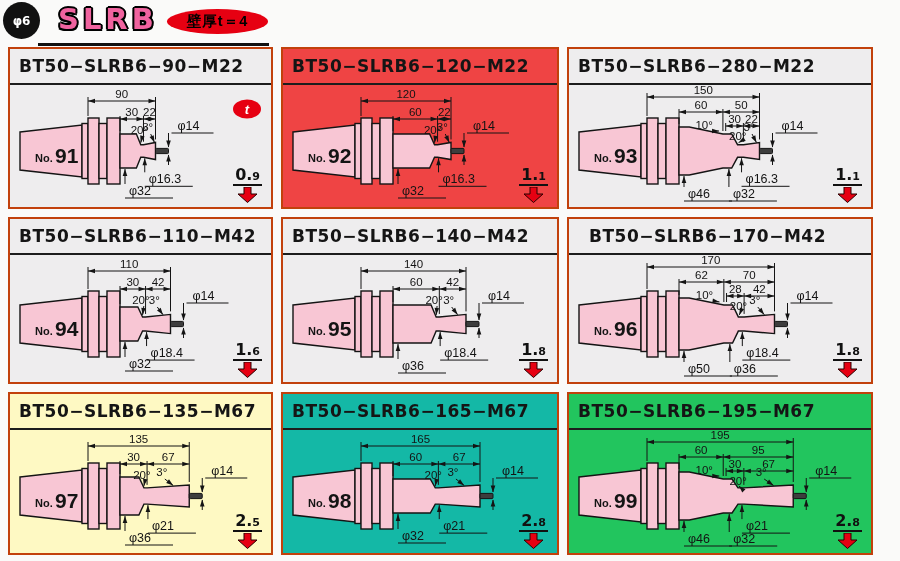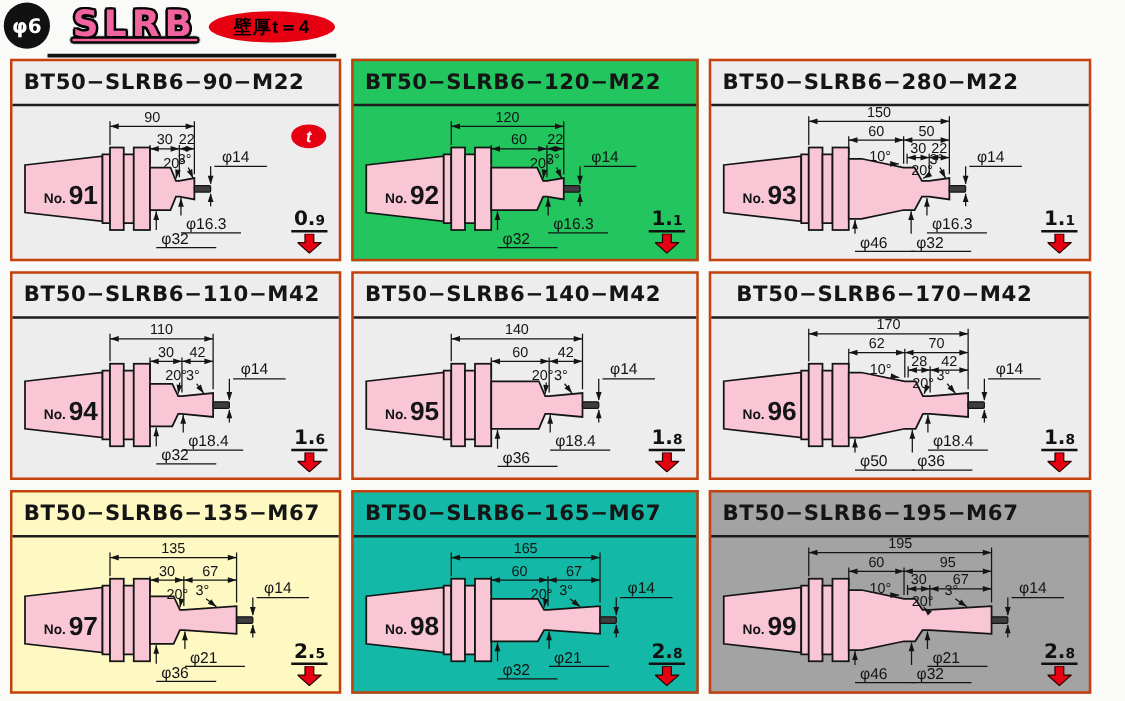--- a/index.html
+++ b/index.html
@@ -5,21 +5,21 @@
   html,body{margin:0;padding:0;}
   body{
     width:900px;height:561px;overflow:hidden;background:#fafaf9;
     font-family:"Liberation Sans",sans-serif;
   }
   
   .hdr{position:relative;height:47px;}
   .hcirc{
     position:absolute;left:3px;top:2px;width:37px;height:37px;border-radius:50%;
     background:#111;color:#fff;display:flex;align-items:center;justify-content:center;
-    font-family:"DejaVu Sans",sans-serif;font-weight:bold;font-size:16px;
+    font-family:"DejaVu Sans",sans-serif;font-weight:bold;font-size:12px;
   }
   .hlogo{
     position:absolute;left:58px;top:2px;
     font-family:"DejaVu Sans",sans-serif;font-size:29px;font-weight:800;letter-spacing:4px;
     color:#f0639f;
     text-shadow:2px 0 #000,-2px 0 #000,0 2px #000,0 -2px #000,
                 1.5px 1.5px #000,-1.5px -1.5px #000,1.5px -1.5px #000,-1.5px 1.5px #000;
   }
   .hbadge{
     position:absolute;left:167px;top:9px;width:101px;height:25px;border-radius:50%;
@@ -54,21 +54,21 @@
   .w-arrow{margin-top:1px;display:block;}
 </style>
 </head>
 <body>
 
 <div class="page">
   <header class="hdr">
     <div class="hcirc">
       <span>φ6</span>
     </div>
-    <div class="hlogo" style="color: rgb(240, 99, 159); text-decoration: underline;">SLRB</div>
+    <div class="hlogo" style="color: rgb(240, 99, 159);">SLRB</div>
     <div class="hbadge" style="background: rgb(230, 0, 18);">壁厚t＝4</div>
     <div class="hrule"></div>
   </header>
   <main class="grid" id="grid">
       <section class="panel" style="background: rgb(238, 237, 238);">
         <h2 class="ptitle" style="margin: 0px;">BT50−SLRB6−90−M22</h2>
         <div class="draw">
           <svg width="261" height="122" viewBox="0 0 261 122">
             <g>
               <polygon points="10,47 72,40 72,92 10,85" fill="#f8c6d4" stroke="#141414" stroke-width="1.4"></polygon>
@@ -121,21 +121,21 @@
             </g>
           </svg>
           <div class="w-wrap">
             <div class="w-num"><span class="wi">0.</span><span class="wd">9</span></div>
             <svg width="20" height="16" viewBox="0 0 20 16" class="w-arrow">
               <polygon points="6,0 13,0 13,7 19,7 9.5,15.5 0,7 6,7" fill="#e60012" stroke="#2a0000" stroke-width="1" stroke-linejoin="round"></polygon>
             </svg>
           </div>
         </div>
       </section>
-      <section class="panel" style="background: #22c55e;">
+      <section class="panel" style="background: #ef4444;">
         <h2 class="ptitle" style="margin: 0px;">BT50−SLRB6−120−M22</h2>
         <div class="draw">
           <svg width="274" height="122" viewBox="0 0 274 122">
             <g>
               <polygon points="10,47 72,40 72,92 10,85" fill="#f8c6d4" stroke="#141414" stroke-width="1.4"></polygon>
               <rect x="72" y="38.5" width="6" height="55" fill="#f8c6d4" stroke="#141414" stroke-width="1.4"></rect>
               <rect x="78" y="33" width="11" height="66" fill="#f8c6d4" stroke="#141414" stroke-width="1.4"></rect>
               <rect x="89" y="38.5" width="8" height="55" fill="#f8c6d4" stroke="#141414" stroke-width="1.4"></rect>
               <rect x="97" y="33" width="13" height="66" fill="#f8c6d4" stroke="#141414" stroke-width="1.4"></rect>
               <polygon points="110,49 146.63157894736844,49 151.51578947368424,59.7 154.5684210526316,59.7 168,57.45 168,74.55 154.5684210526316,72.3 151.51578947368424,72.3 146.63157894736844,83 110,83" fill="#f8c6d4" stroke="#141414" stroke-width="1.4"></polygon>
@@ -575,21 +575,21 @@
             </g>
           </svg>
           <div class="w-wrap">
             <div class="w-num"><span class="wi">2.</span><span class="wd">8</span></div>
             <svg width="20" height="16" viewBox="0 0 20 16" class="w-arrow">
               <polygon points="6,0 13,0 13,7 19,7 9.5,15.5 0,7 6,7" fill="#e60012" stroke="#2a0000" stroke-width="1" stroke-linejoin="round"></polygon>
             </svg>
           </div>
         </div>
       </section>
-      <section class="panel" style="background: #a3a3a3;">
+      <section class="panel" style="background: #22c55e;">
         <h2 class="ptitle" style="margin: 0px;">BT50−SLRB6−195−M67</h2>
         <div class="draw">
           <svg width="302" height="123" viewBox="0 0 302 123">
             <g>
               <polygon points="10,47 72,40 72,92 10,85" fill="#f8c6d4" stroke="#141414" stroke-width="1.4"></polygon>
               <rect x="72" y="38.5" width="6" height="55" fill="#f8c6d4" stroke="#141414" stroke-width="1.4"></rect>
               <rect x="78" y="33" width="11" height="66" fill="#f8c6d4" stroke="#141414" stroke-width="1.4"></rect>
               <rect x="89" y="38.5" width="8" height="55" fill="#f8c6d4" stroke="#141414" stroke-width="1.4"></rect>
               <rect x="97" y="33" width="13" height="66" fill="#f8c6d4" stroke="#141414" stroke-width="1.4"></rect>
               <polygon points="110,42 120.31935483870967,42 154.2258064516129,49 163.07096774193548,49 168.96774193548387,57.88 174.86451612903227,57.88 224.25,54.980000000000004 224.25,77.02 174.86451612903227,74.12 168.96774193548387,74.12 163.07096774193548,83 154.2258064516129,83 120.31935483870967,90 110,90" fill="#f8c6d4" stroke="#141414" stroke-width="1.4"></polygon>

